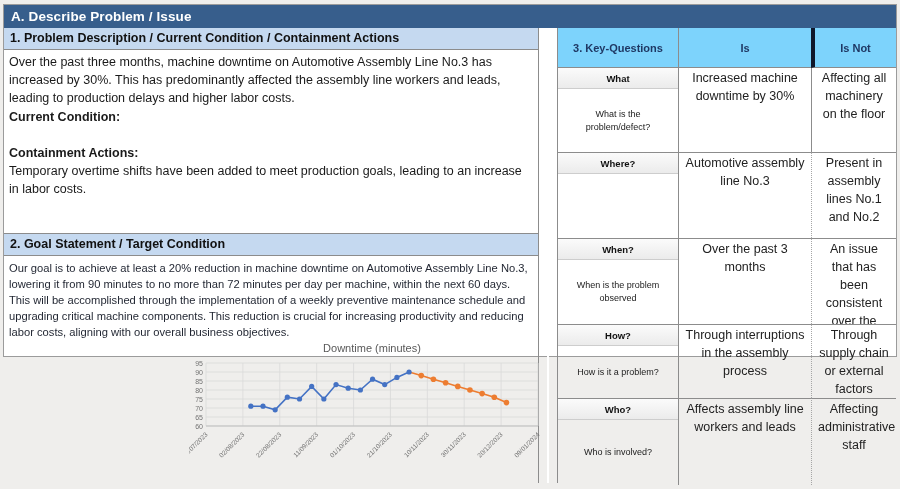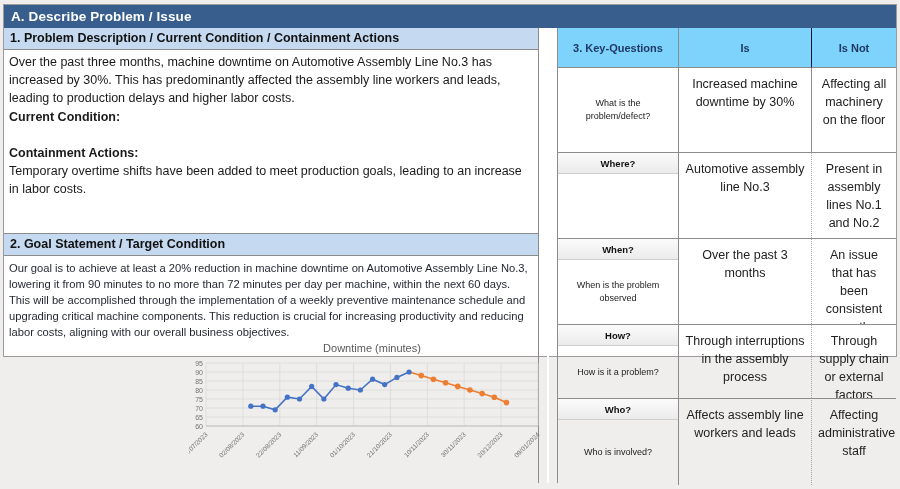--- a/index.html
+++ b/index.html
@@ -56,38 +56,38 @@
     grid-template-columns:120px 133px 1fr;
     grid-template-rows:40px 84px 86px 86px 74px 87px;
     font-size:12.5px;
   }
   .kq-h {
     background:#7dd3fc; color:#1f3864; font-weight:bold;
     display:flex; align-items:center; justify-content:center;
     font-size:11px; border-bottom:1px solid #8c8c8c;
   }
   .kq-h.mid, .kq-cell.mid { border-left:1px solid #8c8c8c; }
-  .kq-h.last { border-left:1px solid #0f172a; }
+  .kq-h.last { border-left:4px solid #0f172a; }
   .kq-cell { border-top:1px solid #8c8c8c; overflow:hidden; }
   .kq-cell.row-first { border-top:none; }
   .qcol { display:flex; flex-direction:column; }
   .qtitle {
     height:21px; flex:none;
     font-size:9.5px; font-weight:bold; color:#111;
     text-align:center; padding-top:5px;
     background:linear-gradient(#fbfbfb,#ebebeb);
     border-bottom:1px solid #cdcdcd;
   }
   .qsub {
     flex:1; display:flex; align-items:center; justify-content:center;
     font-size:9px; color:#222; text-align:center; padding:0 8px; line-height:13px;
   }
   .vcell {
     text-align:center; color:#222222; line-height:18px;
-    padding:7px 6px 0 6px;
+    padding:1px 6px 0 6px;
   }
   .vcell.dotted { border-left:1px dotted #a6a6a6; }
 </style>
 </head>
 <body>
 
 <div class="sheet">
 
   <div class="titlebar">A. Describe Problem / Issue</div>
 
@@ -180,20 +180,21 @@
     <div class="gap"></div>
 
     <div class="rightcol">
       <div class="kq">
 
         <div class="kq-h">3. Key-Questions</div>
         <div class="kq-h mid">Is</div>
         <div class="kq-h last">Is Not</div>
 
         <div class="kq-cell row-first qcol">
+          <div class="qtitle">What</div>
           <div class="qsub">What is the problem/defect?</div>
         </div>
         <div class="kq-cell row-first mid vcell">Increased machine downtime by 30%</div>
         <div class="kq-cell row-first mid vcell">Affecting all machinery on the floor</div>
 
         <div class="kq-cell qcol">
           <div class="qtitle">Where?</div>
         </div>
         <div class="kq-cell mid vcell">Automotive assembly line No.3</div>
         <div class="kq-cell vcell dotted">Present in assembly lines No.1 and No.2</div>

